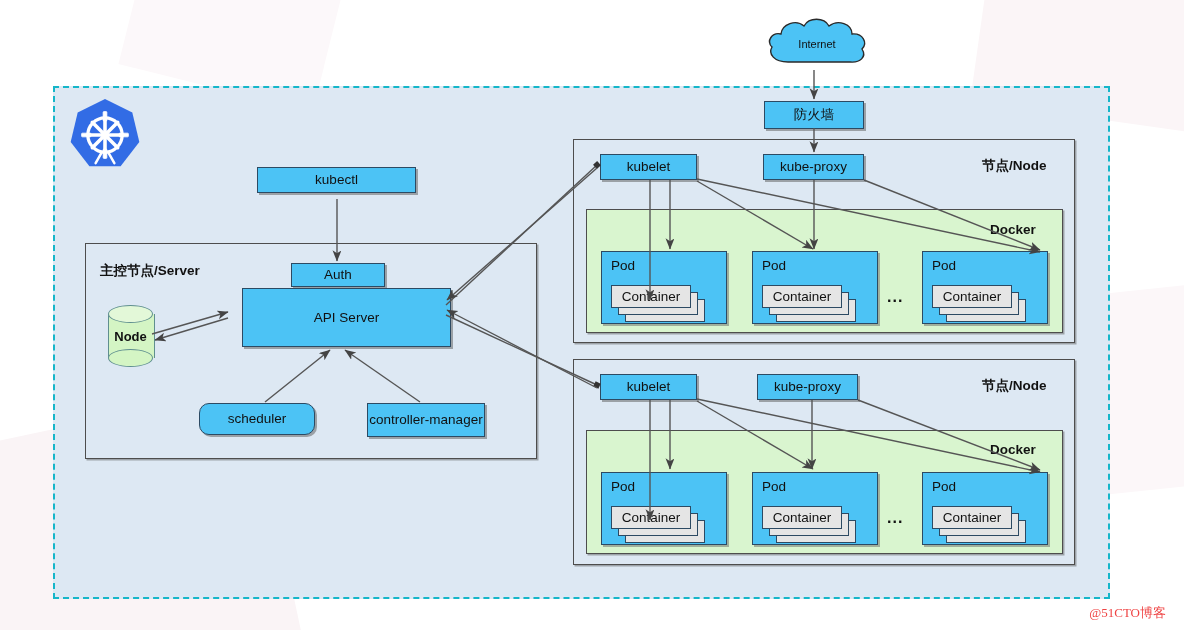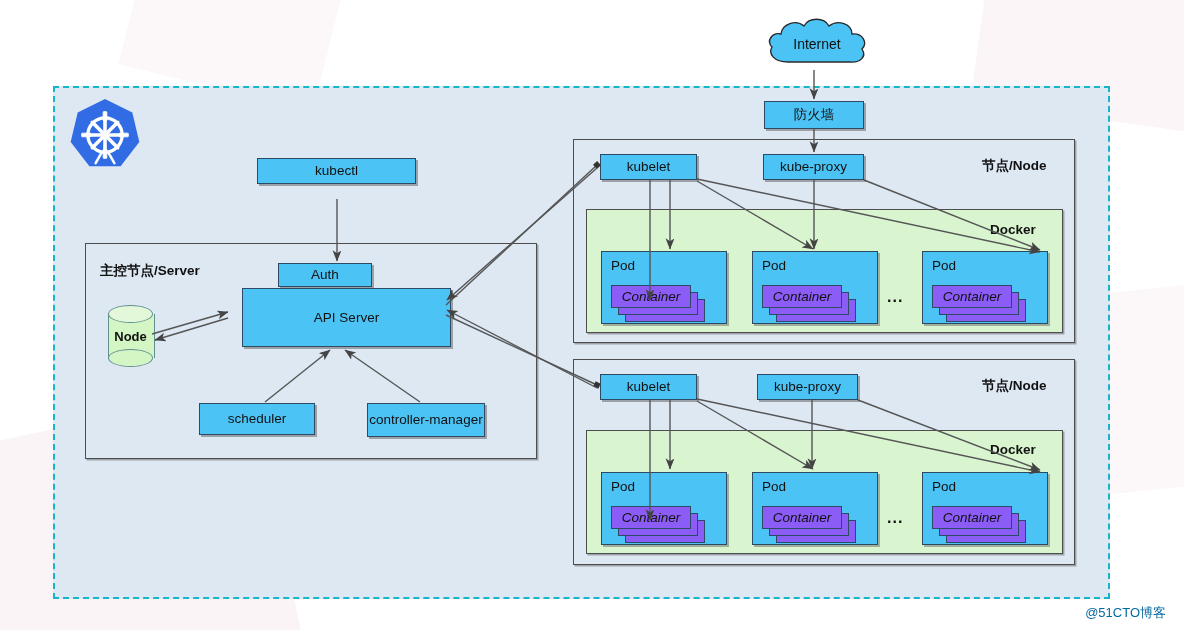--- a/index.html
+++ b/index.html
@@ -84,23 +84,22 @@
     position: absolute;
     left: 9px; top: 6px;
     font-size: 13.5px;
     color: #111;
   }
   
   .cstack { position: absolute; }
   .cstack .layer {
     position: absolute;
     box-sizing: border-box;
-    background: #8b5cf6;
+    background: #e5e5e5;
     border: 1px solid #2c4a63;
-    font-style: italic;
   }
   .cstack .l3 { left: 14px; top: 14px; }
   .cstack .l2 { left: 7px;  top: 7px;  }
   .cstack .l1 {
     left: 0; top: 0;
     display: flex; align-items: center; justify-content: center;
     font-size: 13.5px; color: #111;
   }
 
   
@@ -126,21 +125,21 @@
     display: flex; align-items: center; justify-content: center;
     font-size: 13px; font-weight: bold; color: #111;
   }
 
   
   #cloud-wrap { position: absolute; left: 762px; top: 16px; width: 110px; height: 56px; }
   #cloud-wrap svg { display: block; }
   #cloud-label {
     position: absolute; left: 0; top: 0; width: 110px; height: 56px;
     display: flex; align-items: center; justify-content: center;
-    font-size: 14px; color: #111;
+    font-size: 11px; color: #111;
   }
 
   
   #k8s-logo { position: absolute; left: 66px; top: 96px; width: 78px; height: 78px; }
 
   
   .dots {
     position: absolute;
     font-size: 16px;
     letter-spacing: 1px;
@@ -153,22 +152,22 @@
     position: absolute; left: 0; top: 0;
     width: 1184px; height: 630px;
     pointer-events: none;
   }
 
   
   #watermark {
     position: absolute;
     right: 18px; bottom: 8px;
     font-size: 13px;
-    color: #0369a1;
-    font-family: Liberation Sans, sans-serif;
+    color: #ef4444;
+    font-family: Liberation Serif, serif;
   }
 </style>
 </head>
 <body>
 
 <div id="stage">
 
   <div class="bg-blob" id="blob1"></div>
   <div class="bg-blob" id="blob2"></div>
   <div class="bg-blob" id="blob3"></div>
@@ -210,43 +209,43 @@
           <line x1="62" y1="86" x2="54" y2="72"></line>
         </g>
       </g>
     </svg>
   </div>
 
   <div class="box" style="left:764px; top:101px; width:100px; height:28px;">
     <span>防火墙</span>
   </div>
 
-  <div class="box" style="left:257px; top:158px; width:159px; height:26px;">
+  <div class="box" style="left:257px; top:167px; width:159px; height:26px;">
     <span>kubectl</span>
   </div>
 
   <div class="panel panel-master" style="left:85px; top:243px; width:452px; height:216px;"></div>
   <div class="panel-title" style="left:100px; top:262px;">主控节点/Server</div>
 
-  <div class="box" style="left:278px; top:263px; width:94px; height:24px;">
+  <div class="box" style="left:291px; top:263px; width:94px; height:24px;">
     <span>Auth</span>
   </div>
 
   <div class="box" style="left:242px; top:288px; width:209px; height:59px;">
     <span>API Server</span>
   </div>
 
   <div class="cyl" style="left:108px; top:305px; width:45px; height:62px;">
     <div class="body"></div>
     <div class="bot"></div>
     <div class="top"></div>
     <div class="cyl-label">Node</div>
   </div>
 
-  <div class="box" style="left:199px; top:403px; width:116px; height:32px;">
+  <div class="box" style="left:199px; top:403px; width:116px; height:32px;border-radius:10px;">
     <span>scheduler</span>
   </div>
 
   <div class="box multiline" style="left:367px; top:403px; width:118px; height:34px;">
     <span>controller-</span>
     <span>manager</span>
   </div>
 
   <div class="panel panel-node" style="left:573px; top:139px; width:502px; height:204px;"></div>
   <div class="panel-title" style="left:982px; top:157px;">节点/Node</div>

